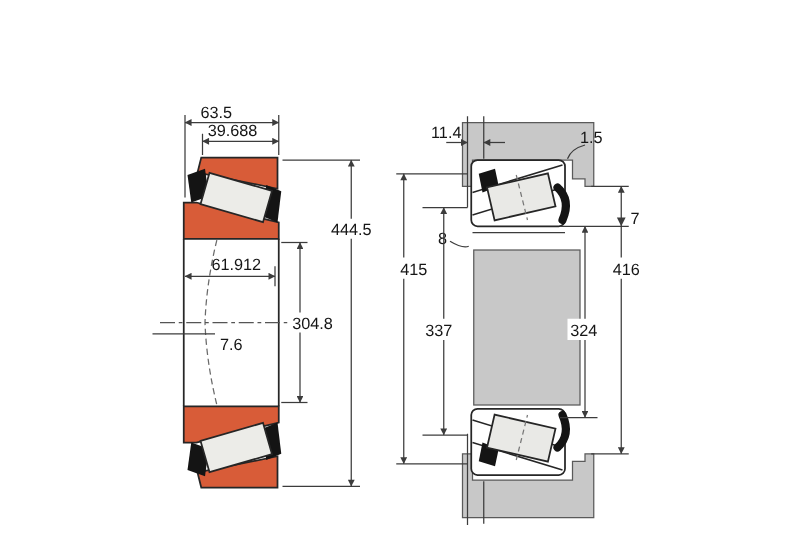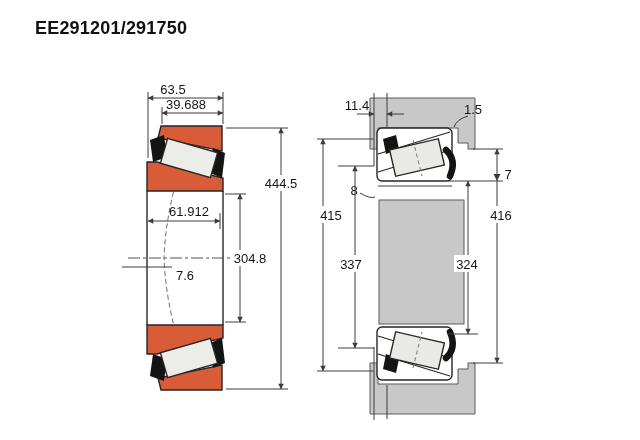--- a/index.html
+++ b/index.html
@@ -8,21 +8,20 @@
   .title{position:absolute;left:35px;top:18px;font-size:18px;font-weight:bold;color:#111;
          letter-spacing:0.2px;}
   svg text{font-family:"Liberation Sans",sans-serif;font-size:13px;fill:#161616;}
   svg .thin{stroke:#3c3c3c;stroke-width:1;fill:none;}
   svg .outl{stroke:#262626;stroke-width:1.4;}
 </style>
 </head>
 <body>
 
 <div class="page">
-  <div class="title">EE291201/291750</div>
 
   <svg width="640" height="440" viewBox="0 0 640 440">
     <defs>
       <marker id="arr" viewBox="0 0 10 10" refX="9.5" refY="5" markerWidth="8" markerHeight="5.5" orient="auto-start-reverse">
         <path d="M0,0 L10,5 L0,10 Z" fill="#3c3c3c"></path>
       </marker>
     </defs>
 
     <g>
 

